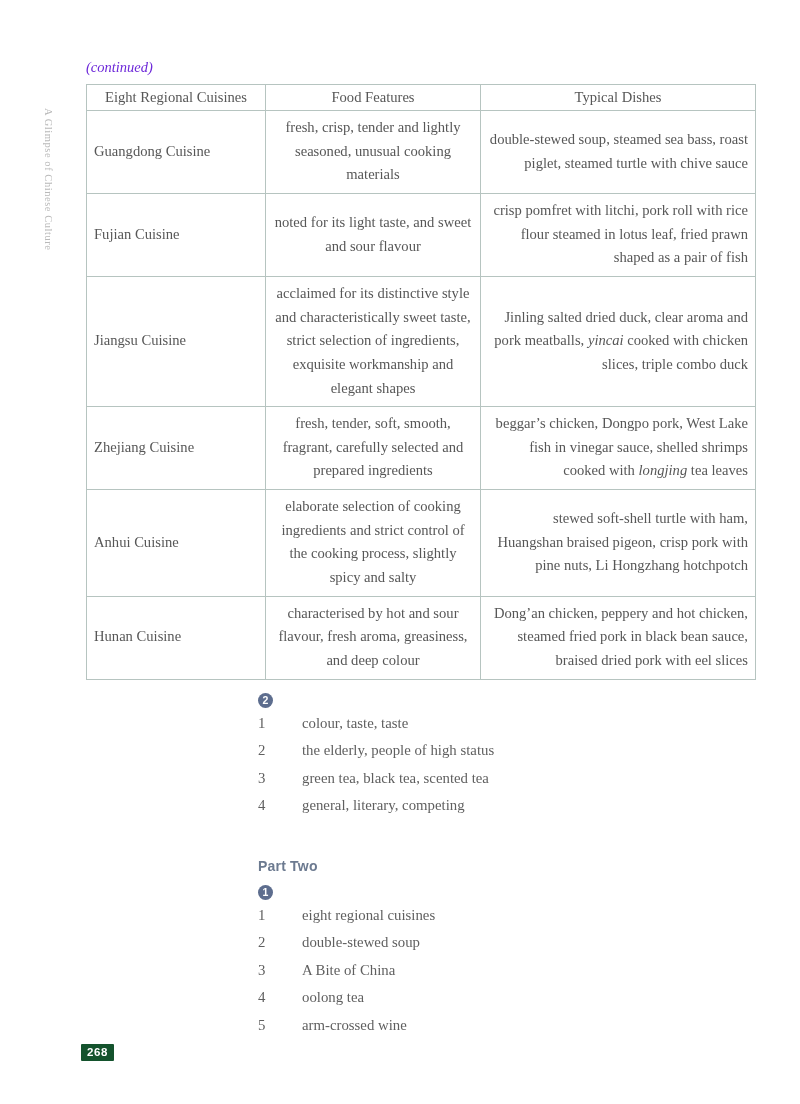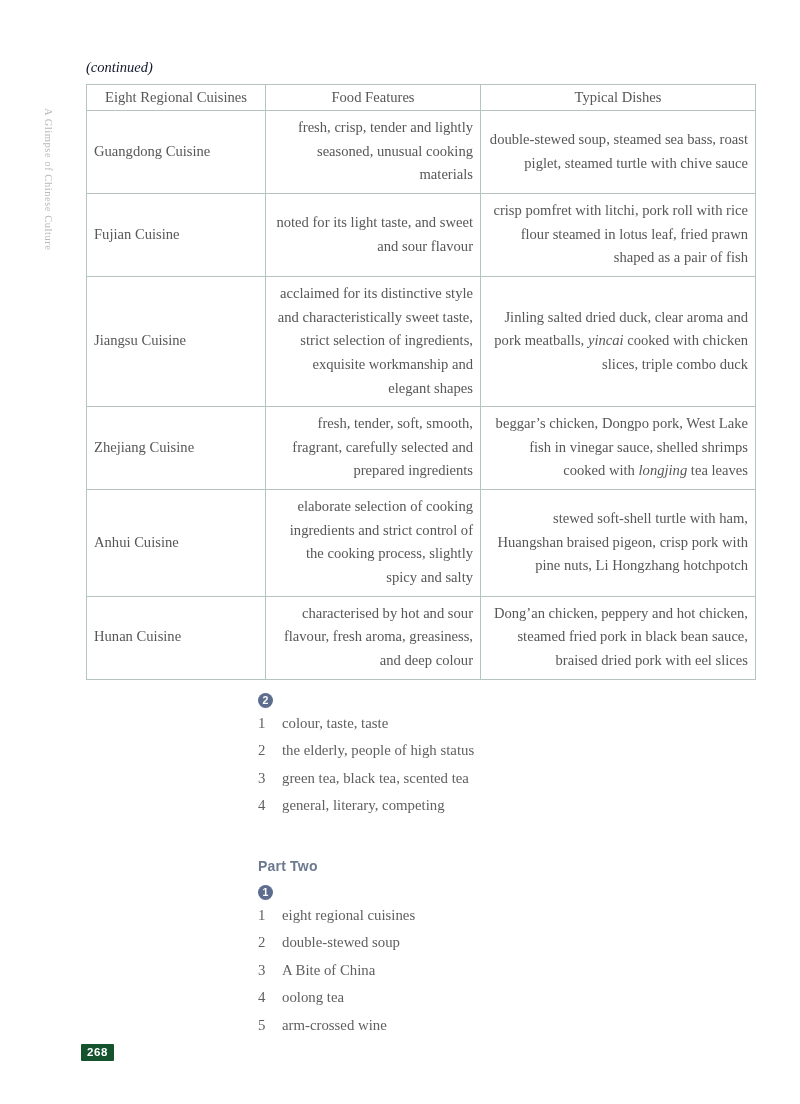--- a/index.html
+++ b/index.html
@@ -32,21 +32,21 @@
     white-space: nowrap;
   }
 
   
   .continued {
     position: absolute;
     left: 86px;
     top: 59px;
     font-style: italic;
     font-size: 14.5px;
-    color: #0f172a;
+    color: #6d28d9;
   }
 
   
   .cuisine-table {
     position: absolute;
     left: 86px;
     top: 84px;
     width: 669px;
     border-collapse: collapse;
     table-layout: fixed;
@@ -66,21 +66,21 @@
     padding-top: 2px;
     padding-bottom: 2px;
     font-size: 14.6px;
     line-height: 1.45;
   }
   .col-name { width: 179px; }
   .col-feat { width: 215px; }
   .col-dish { width: 275px; }
 
   .cell-name { text-align: left; }
-  .cell-feat { text-align: right; }
+  .cell-feat { text-align: center; }
   .cell-dish { text-align: right; }
 
   .cuisine-table td em { font-style: italic; }
 
   
   .answers {
     position: absolute;
     left: 258px;
     top: 690px;
     width: 420px;
@@ -127,21 +127,21 @@
     font-size: 14.8px;
     line-height: 1.62;
     color: #5f5f5f;
     margin: 0 0 3.5px 0;
   }
   ol.ans-list li .num {
     width: 24px;
     flex: 0 0 24px;
     text-align: left;
   }
-  ol.ans-list li .txt { flex: 1 1 auto; }
+  ol.ans-list li .txt { flex: 1 1 auto; margin-left: 20px; }
   ol.ans-list li .txt.italic { }
 
   
   .folio {
     position: absolute;
     left: 81px;
     top: 1044px;
     background: #14532d;
     color: #ffffff;
     font-family: "Liberation Sans", "DejaVu Sans", sans-serif;

